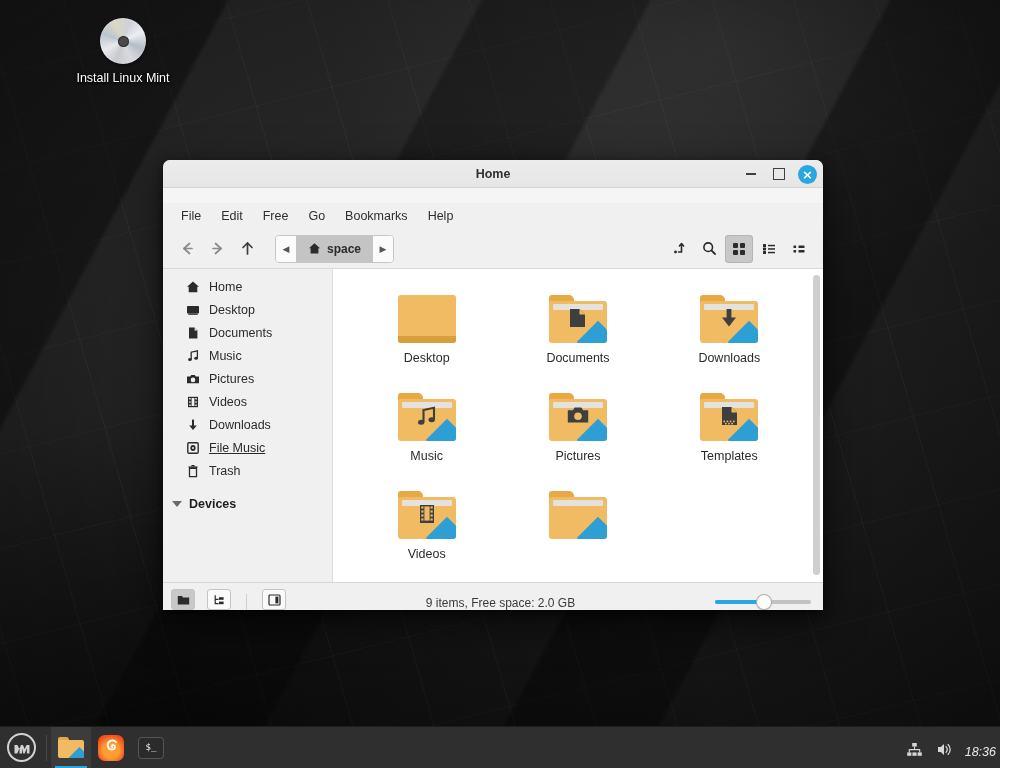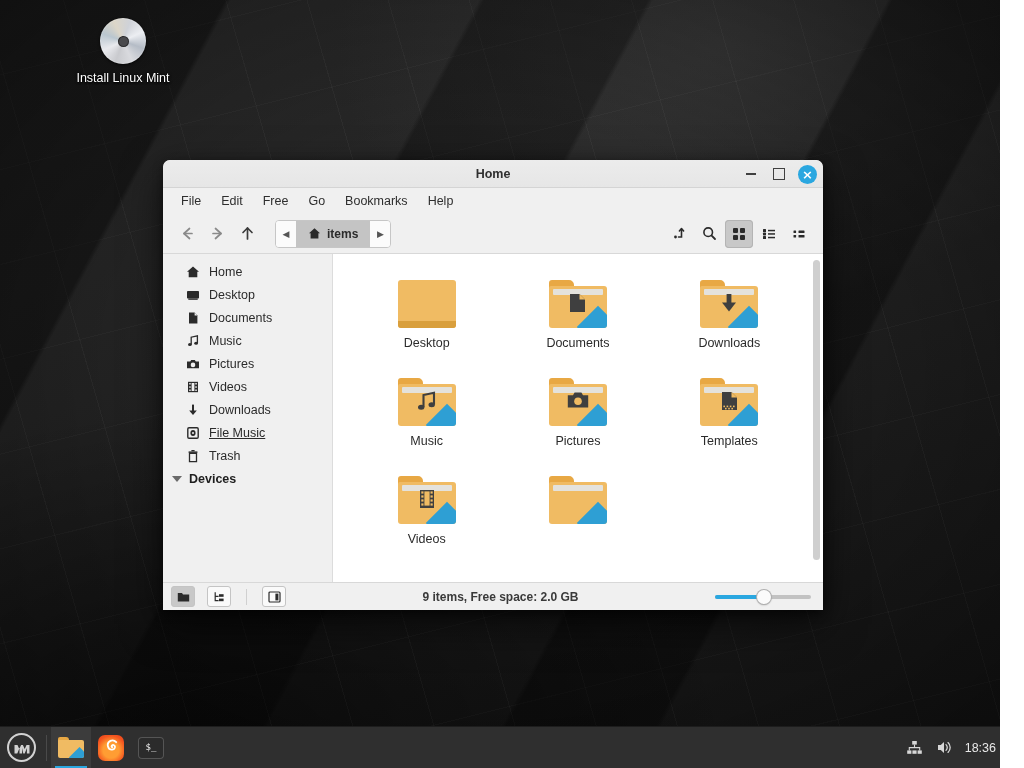--- a/index.html
+++ b/index.html
@@ -93,21 +93,21 @@
   .wb-close {
     width:19px; height:19px; border-radius:50%; background:#2aa7e0;
     color:#fff; font-size:13px; line-height:1; font-weight:bold;
     display:flex; align-items:center; justify-content:center;
     font-family:"DejaVu Sans", sans-serif;
   }
 
   
   .menubar {
     height:26px; flex:0 0 26px; background:#f0f0f0;
-    display:flex; align-items:center; padding-left:10px; gap:4px;
+    display:flex; align-items:center; padding-left:10px; gap:4px;margin-top:15px;
   }
   .menu-item {
     font-size:12.5px; color:#2e2e2e; padding:3px 8px; border-radius:3px; cursor:pointer;
   }
 
   
   .toolbar {
     height:40px; flex:0 0 40px; background:#f0f0f0;
     border-bottom:1px solid #d8d8d8;
     display:flex; align-items:center; padding:0 10px; gap:2px;
@@ -202,21 +202,21 @@
 
   .vscroll {
     position:absolute; right:3px; top:6px; width:7px; height:300px;
     background:#cfcfcf; border-radius:4px; cursor:pointer;
   }
 
   
   .statusbar {
     height:28px; flex:0 0 28px; background:#f0f0f0;
     border-top:1px solid #d8d8d8;
-    display:flex; align-items:center; padding:0 8px; gap:12px;font-weight:bold;
+    display:flex; align-items:flex-end; padding:0 8px; gap:12px;
   }
   .sb-btn {
     width:24px; height:21px; border:1px solid #c4c4c4; border-radius:3px;
     background:#fafafa; display:flex; align-items:center; justify-content:center; cursor:pointer;
   }
   .sb-btn.active { background:#c8c8c8; }
   .sb-div { width:1px; height:16px; background:#d0d0d0; margin:0 3px; }
   .status-text { flex:1; text-align:center; font-size:12px; color:#3a3a3a; }
   .zoomslide { width:96px; height:16px; position:relative; margin-right:4px; cursor:pointer; }
   .zs-track { position:absolute; left:0; right:0; top:6px; height:4px; background:#c2c2c2; border-radius:2px; }
@@ -256,21 +256,21 @@
     background:radial-gradient(circle at 50% 58%, #ff9d33 0 40%, #f4551f 72%, #e8401a 100%);
     display:flex; align-items:center; justify-content:center;
   }
   .term {
     width:26px; height:22px; border-radius:4px; background:#2b2b2b;
     box-shadow:inset 0 0 0 1px #555;
     display:flex; align-items:center; justify-content:center;
     color:#f0f0f0; font-family:"DejaVu Sans Mono", monospace; font-size:9px; line-height:1;
   }
   .tray {
-    margin-left:auto; display:flex; align-items:center; gap:11px; padding-right:8px;
+    margin-left:auto; display:flex; align-items:flex-end; gap:11px; padding-right:8px;font-style:italic;
   }
   .tray-ico { width:19px; height:19px; display:flex; align-items:center; justify-content:center; cursor:pointer; }
   .clock { color:#e8e8e8; font-size:12.5px; cursor:pointer; }
   .tray-grip { width:5px; height:22px; background:#4a4a4a; border-radius:1px; margin-left:4px; }
 </style>
 </head>
 <body>
 
 <div id="desktop">
   <div class="wall-base"></div>
@@ -322,21 +322,21 @@
           <path d="M8.5 3 V14" stroke="#3c3c3c" stroke-width="1.7" stroke-linecap="round"></path>
         </svg>
       </div>
 
       <div class="pathbar">
         <div class="path-arrow" style="font-size:9px;color:#555;">◀</div>
         <div class="path-crumb">
           <svg width="13" height="13" viewBox="0 0 13 13">
             <path d="M6.5 1.3 L12 6.2 H10.4 V11.4 H2.6 V6.2 H1 Z" fill="#2b2b2b"></path>
           </svg>
-          <span>items</span>
+          <span>space</span>
         </div>
         <div class="path-arrow" style="font-size:9px;color:#555;">▶</div>
       </div>
 
       <div class="tb-spacer"></div>
 
       <div class="tb-btn">
         <svg width="17" height="17" viewBox="0 0 17 17">
           <circle cx="4.5" cy="12" r="1.4" fill="#2b2b2b"></circle>
           <path d="M7.5 12 H10.5 V4.5" fill="none" stroke="#2b2b2b" stroke-width="1.6" stroke-linecap="round"></path>
@@ -473,21 +473,21 @@
           <span class="ico">
             <svg width="14" height="14" viewBox="0 0 14 14">
                 <rect x="2.6" y="2.4" width="8.8" height="1.5" fill="#2b2b2b"></rect>
                 <rect x="5.4" y="1" width="3.2" height="1.3" fill="#2b2b2b"></rect>
                 <path d="M3.5 4.4 H10.5 V12.6 H3.5 Z" fill="none" stroke="#2b2b2b" stroke-width="1.3"></path>
               </svg>
           </span>
           <span class="lbl">Trash</span>
         </div>
 
-        <div class="sb-section" style="margin-top:0;">
+        <div class="sb-section" style="margin-top:10px;">
           <span class="tri"></span>
           <span>Devices</span>
         </div>
       </div>
 
       <div class="content">
         <div class="grid">
 
           <div class="cell">
             <div class="sqfolder">

